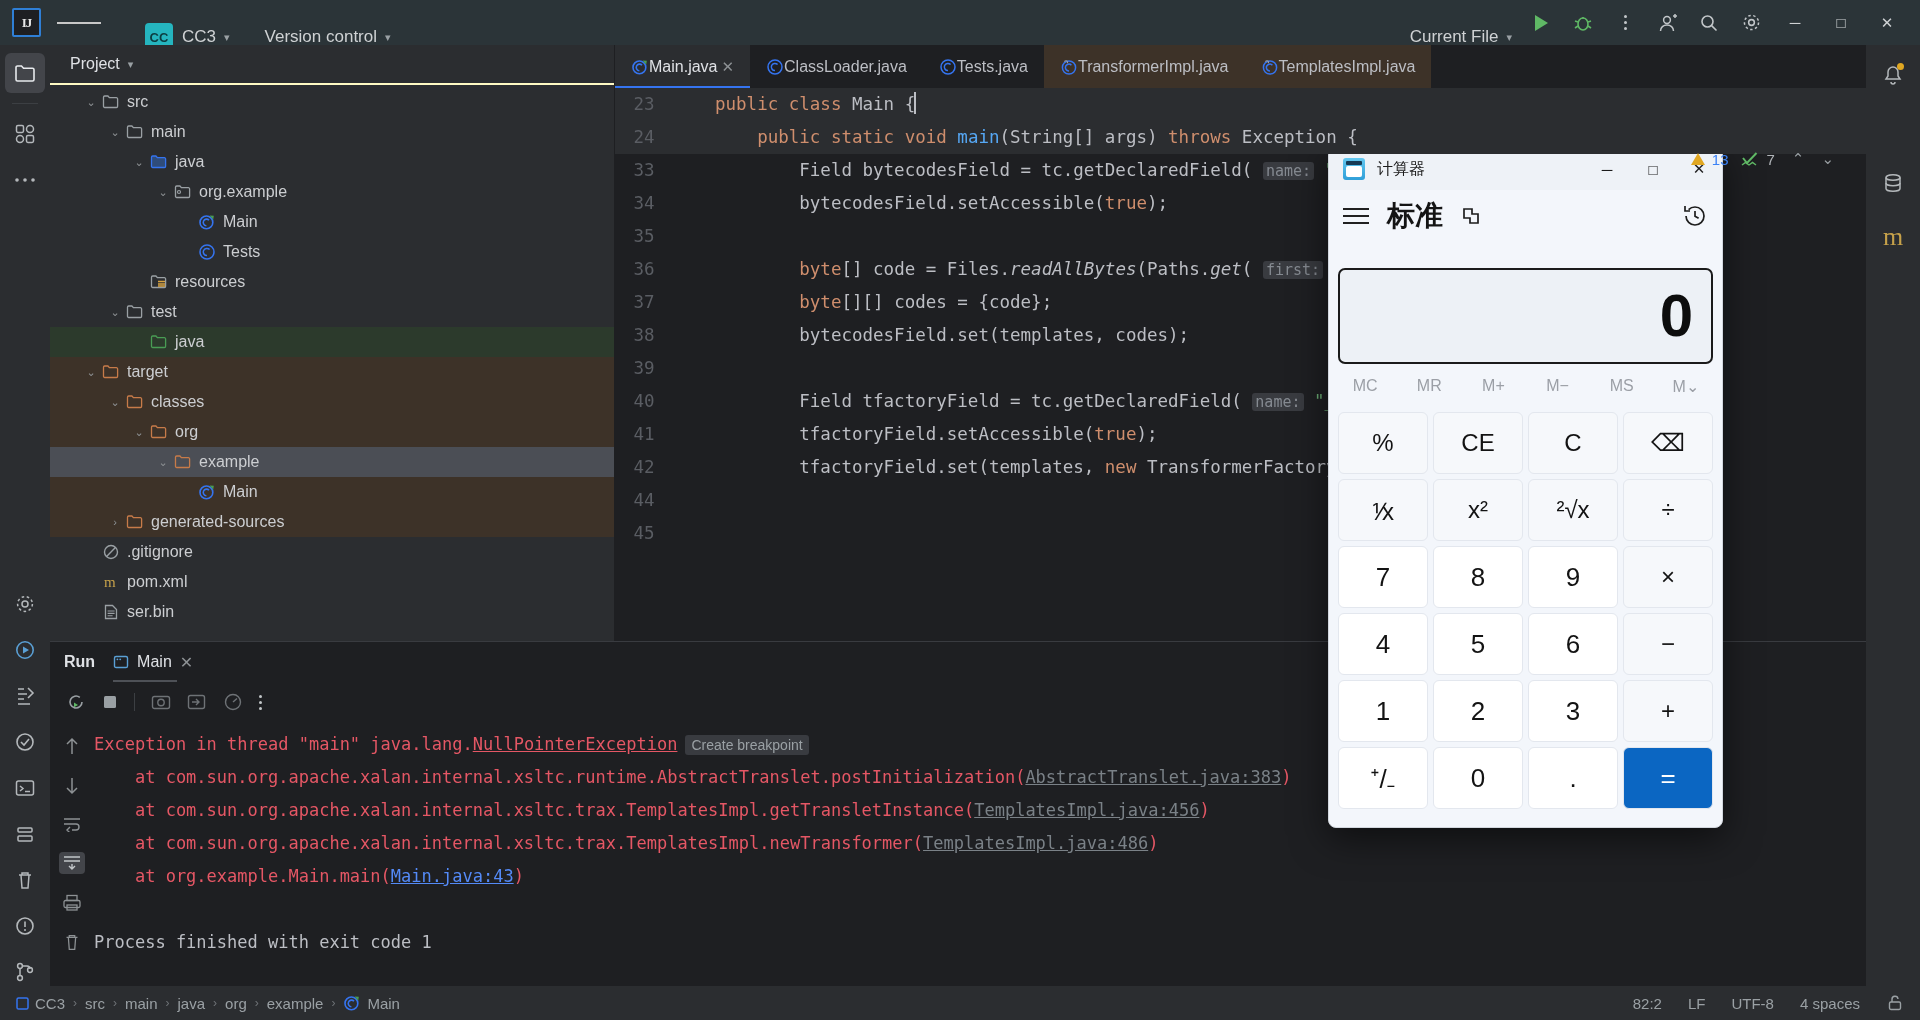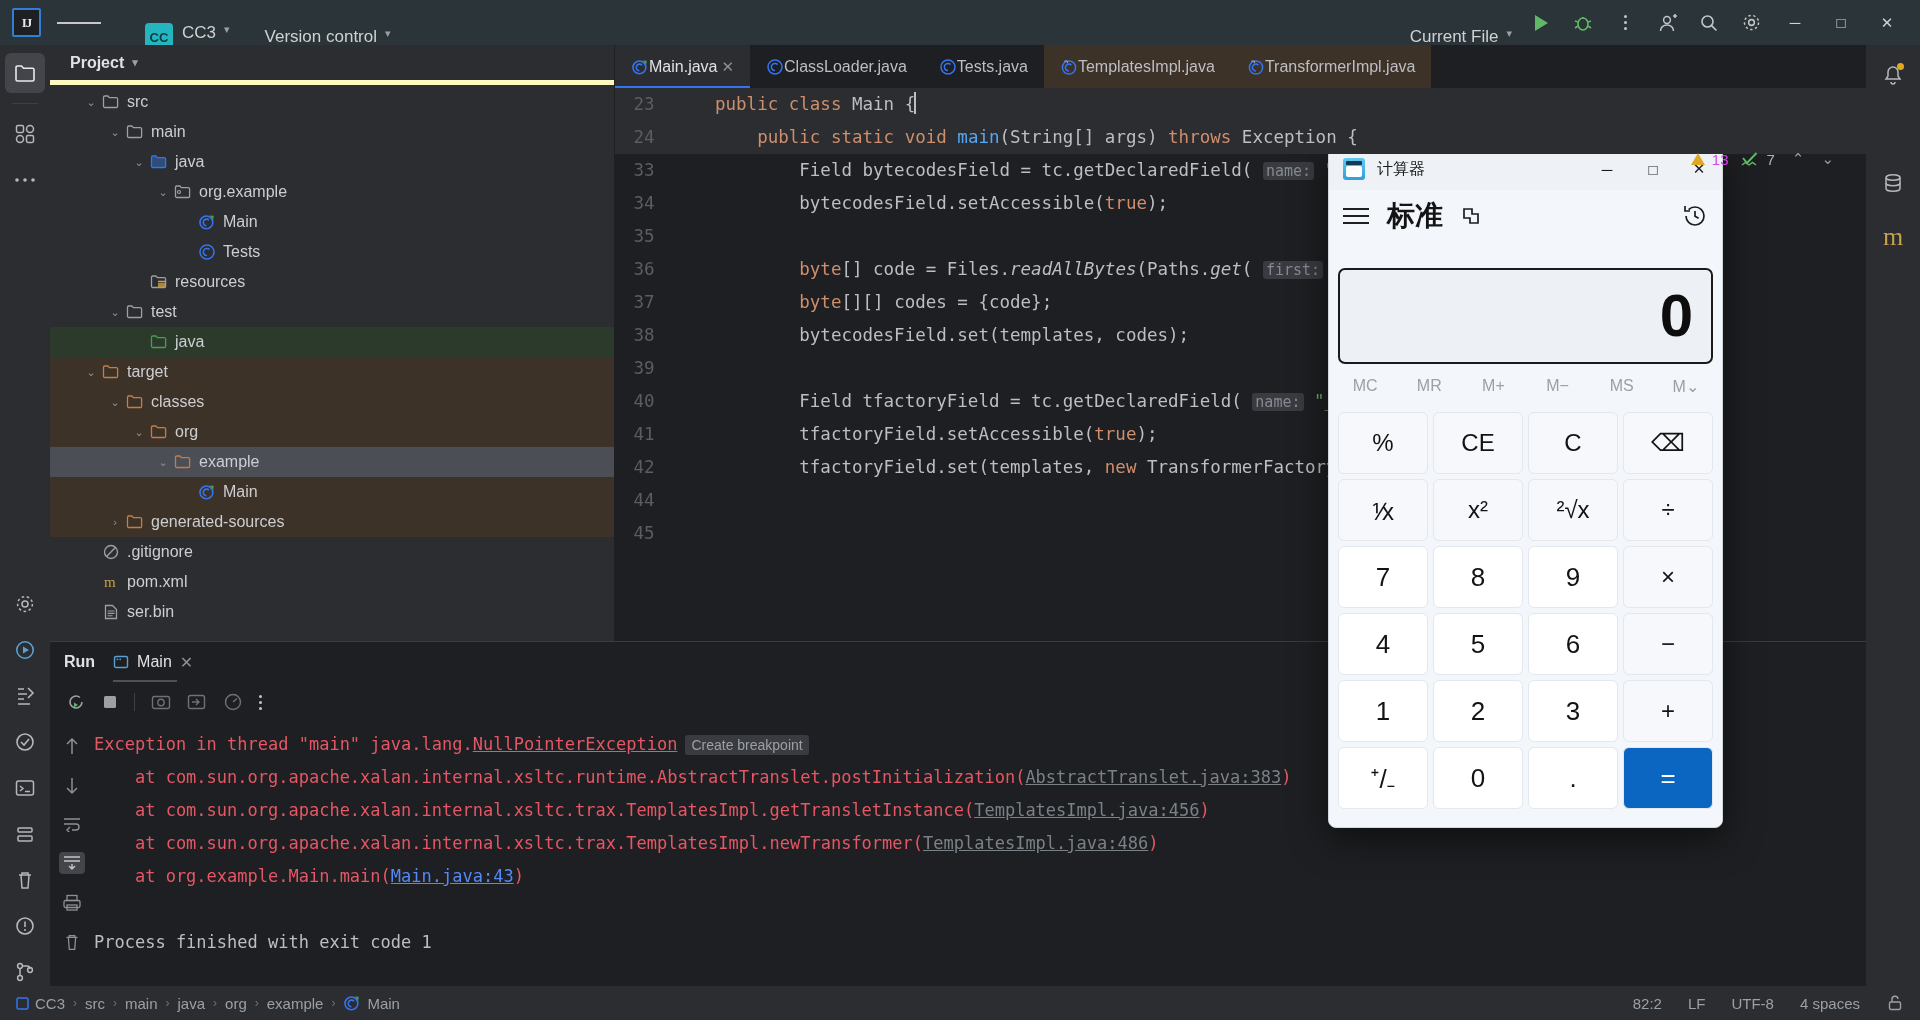--- a/index.html
+++ b/index.html
@@ -29,21 +29,21 @@
   }
   .hamburger { width: 44px; height: 45px; display:flex; align-items:center; justify-content:center; margin-left: 16px;}
   .hamburger span { display:block; width:22px; height:2px; background:#c8c8c8; margin:2.6px 0; }
   .proj-badge {
     width: 28px; height: 28px; background: #25b5bf; color: #0c3c40;
     border-radius: 4px; display:flex; align-items:center; justify-content:center;
     font-size: 13px; font-weight: 700; margin-left: 18px;
   }
   .tb-text { margin-left: 9px; font-size: 17px; color: #cfd2d4; }
   .chev { margin-left: 8px; font-size: 11px; color: #9aa0a4; }
-  .tb-item { display:flex; align-items:flex-start; margin-left: 26px; margin-top: 29px; }
+  .tb-item { display:flex; align-items:center; margin-left: 26px; margin-top: 29px; }
   .tb-right { margin-left: auto; display:flex; align-items:center; gap: 0; padding-right: 10px; }
   .tb-right .tb-btn {
     width: 42px; height: 45px; display:flex; align-items:center; justify-content:center;
     color: #c2c6c9;
   }
   .run-tri { width:0; height:0; border-left: 13px solid #5fb865; border-top: 8px solid transparent; border-bottom: 8px solid transparent; }
   .kebab { display:flex; flex-direction:column; gap:3px; }
   .kebab i { width:3px; height:3px; background:#c2c6c9; border-radius:50%; display:block; }
   .winbtn { width: 46px; height: 45px; display:flex; align-items:center; justify-content:center; color:#cfd2d4; font-size:15px; }
 
@@ -59,22 +59,22 @@
   .rail-sep { width: 26px; height: 1px; background: #3c3f43; margin: 4px 0 10px; }
   .rail-bottom { margin-top: auto; padding-bottom: 8px; display:flex; flex-direction:column; align-items:center; }
 
   
   .project {
     position: absolute; top: 45px; left: 50px; width: 565px; height: 596px;
     background: #2b2d30; border-right: 1px solid #1e1f22;
   }
   .project-head {
     height: 40px; display:flex; align-items:center; padding-left: 20px;
-    color:#dfe1e5; font-size: 16px; font-weight: 700;
-    border-bottom: 5px solid #fef9c3;
+    color:#dfe1e5; font-size: 16px; font-weight: 400;
+    border-bottom: 2px solid #fef9c3;
   }
   .tree { position: relative; padding-top: 2px; font-size: 16px; color:#ccced1; }
   .node { height: 30px; display:flex; align-items:center; white-space:nowrap; }
   .node .tw { width: 18px; text-align:center; color:#8d9194; font-size: 11px; flex: none; }
   .node .ic { width: 22px; flex: none; display:flex; align-items:center; justify-content:center; }
   .node .lbl { margin-left: 5px; }
   .row-green { background: #2c3a2c; }
   .row-brown { background: #3d3228; }
   .row-sel { background: #4b4e55; }
 
@@ -578,31 +578,31 @@
           <span>Tests.java</span>
         </div>
         <div class="tab mod">
           <span>
             <svg width="18" height="18" viewBox="0 0 18 18">
               <circle cx="9" cy="9.5" r="6.6" fill="none" stroke="#3574f0" stroke-width="1.5"></circle>
               <path d="M11.4 7.3A3.4 3.4 0 109 12.9" fill="none" stroke="#3574f0" stroke-width="1.5"></path>
               <path d="M4.5 3.8a1.6 1.6 0 013 0v1.4" fill="none" stroke="#9aa0a4" stroke-width="1.1"></path>
             </svg>
           </span>
-          <span>TemplatesImpl.java</span>
+          <span>TransformerImpl.java</span>
         </div>
         <div class="tab mod">
           <span>
             <svg width="18" height="18" viewBox="0 0 18 18">
               <circle cx="9" cy="9.5" r="6.6" fill="none" stroke="#3574f0" stroke-width="1.5"></circle>
               <path d="M11.4 7.3A3.4 3.4 0 109 12.9" fill="none" stroke="#3574f0" stroke-width="1.5"></path>
               <path d="M4.5 3.8a1.6 1.6 0 013 0v1.4" fill="none" stroke="#9aa0a4" stroke-width="1.1"></path>
             </svg>
           </span>
-          <span>TransformerImpl.java</span>
+          <span>TemplatesImpl.java</span>
         </div>
         <div class="tabs-kebab">
           <div class="kebab" style="color:#b4b8bb">
             <i style="background:#b4b8bb"></i>
             <i style="background:#b4b8bb"></i>
             <i style="background:#b4b8bb"></i>
           </div>
         </div>
       </div>
     <div class="code">
@@ -622,21 +622,21 @@
           <div class="cl"><span class="gut">44</span><span class="codetext t"></span></div>
           <div class="cl"><span class="gut">45</span><span class="codetext t"></span></div>
         </div>
       <div class="sticky" id="sticky">
           <div class="cl"><span class="gut">23</span><span class="codetext t"><span class="k">public class </span><span class="t">Main </span><span class="t">{</span><span class="caret"></span></span></div>
           <div class="cl"><span class="gut">24</span><span class="codetext t">    <span class="k">public static void </span><span class="m">main</span><span class="t">(String[] args) </span><span class="k">throws </span><span class="t">Exception {</span></span></div>
         </div>
     </div>
     <div class="inspect">
       <span class="warn-tri"></span>
-      <span style="color:#d946ef">13</span>
+      <span style="color:#3b82f6">13</span>
       <span style="margin-left:4px;">
         <svg width="20" height="16" viewBox="0 0 20 16">
             <path d="M3 7l4 5 9.5-10" fill="none" stroke="#5fb865" stroke-width="2"></path>
             <path d="M2 14l3.5-2.6L9 14l3.5-2.6L16 14" fill="none" stroke="#5fb865" stroke-width="1.4"></path>
           </svg>
       </span>
       <span style="color:#b0b4b8">7</span>
       <span style="margin-left:10px;">⌃</span>
       <span style="margin-left:10px;">⌄</span>
     </div>

